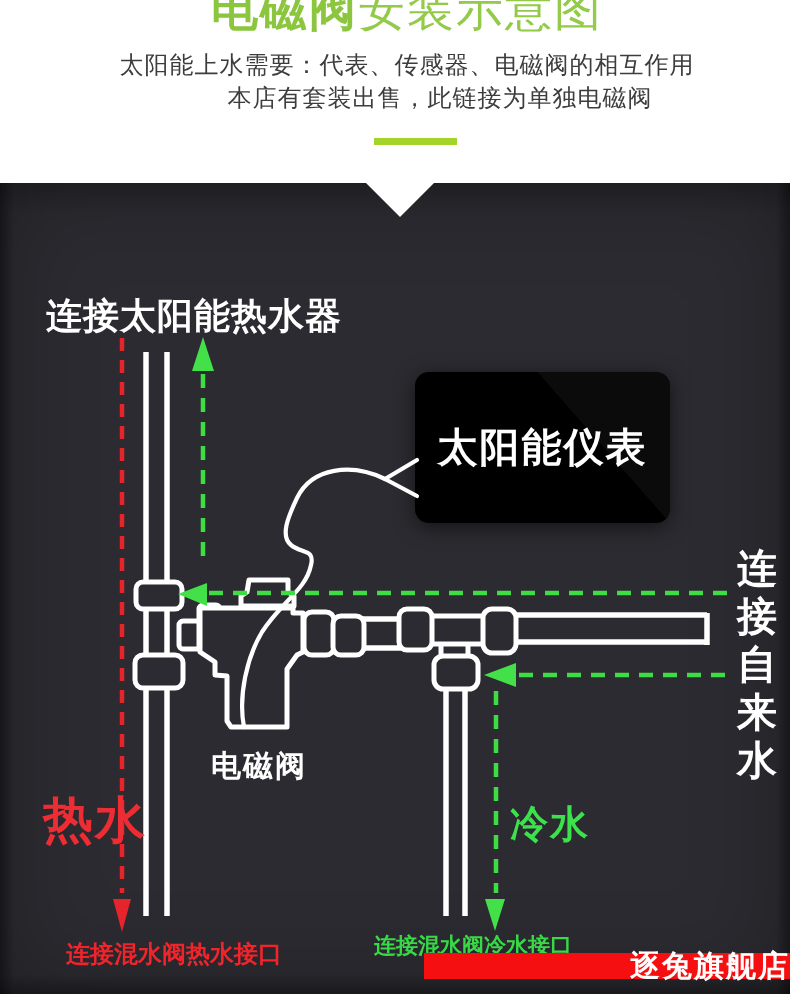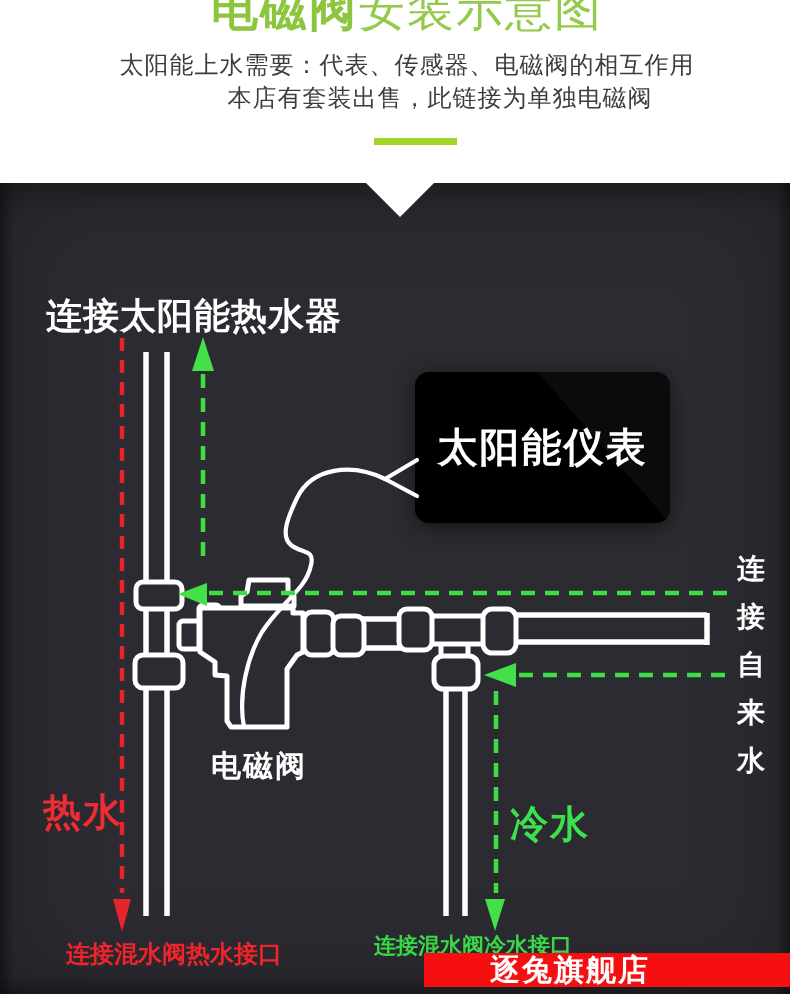--- a/index.html
+++ b/index.html
@@ -48,32 +48,32 @@
     background:rgba(255,255,255,.045);
     clip-path:polygon(48% 0,100% 0,100% 100%);
   }
   .meter-text{position:relative;color:#fff;font-size:40px;font-weight:700;letter-spacing:2px;}
   
   svg.art{position:absolute;left:0;top:0;width:790px;height:994px;pointer-events:none;}
   
   .lbl{position:absolute;white-space:nowrap;font-weight:700;}
   .lbl-connect-solar{left:46px;top:292px;font-size:36px;color:#ffffff;letter-spacing:1px;}
   .lbl-connect-tap{
-    left:737px;top:545px;width:38px;font-size:28px;color:#ffffff;
-    line-height:48px;word-break:break-all;white-space:normal;text-align:left;
+    left:737px;top:545px;width:38px;font-size:40px;color:#ffffff;
+    line-height:48px;word-break:break-all;white-space:normal;text-align:center;font-family:Liberation Serif, serif;
   }
   .lbl-valve{left:211px;top:746px;font-size:30px;color:#ffffff;letter-spacing:2px;}
-  .lbl-hot{left:43px;top:787px;font-size:38px;color:#ec2d33;letter-spacing:2px;}
+  .lbl-hot{left:43px;top:787px;font-size:50px;color:#ec2d33;letter-spacing:2px;}
   .lbl-cold{left:510px;top:799px;font-size:38px;color:#3be24b;letter-spacing:2px;}
   .lbl-hot-connect{left:66px;top:938px;font-size:24px;color:#f2242b;}
   .lbl-cold-connect{left:374px;top:931px;font-size:22px;color:#39d847;z-index:3;}
   
   .banner{
-    position:absolute;left:424px;top:953px;width:366px;height:34px;background:#f60f10;
-    display:flex;align-items:center;justify-content:flex-start;padding-left:66px;box-sizing:border-box;
+    position:absolute;left:424px;top:953px;width:366px;height:26px;background:#f60f10;
+    display:flex;align-items:center;justify-content:flex-end;padding-left:66px;box-sizing:border-box;
     z-index:5;
   }
   .banner-text{color:#ffffff;font-size:30px;font-weight:700;letter-spacing:2px;}
 </style>
 </head>
 <body>
 
 <div class="header">
   <div class="title">
     <span class="t-bold">电磁阀</span><span class="t-rest">安装示意图</span>

